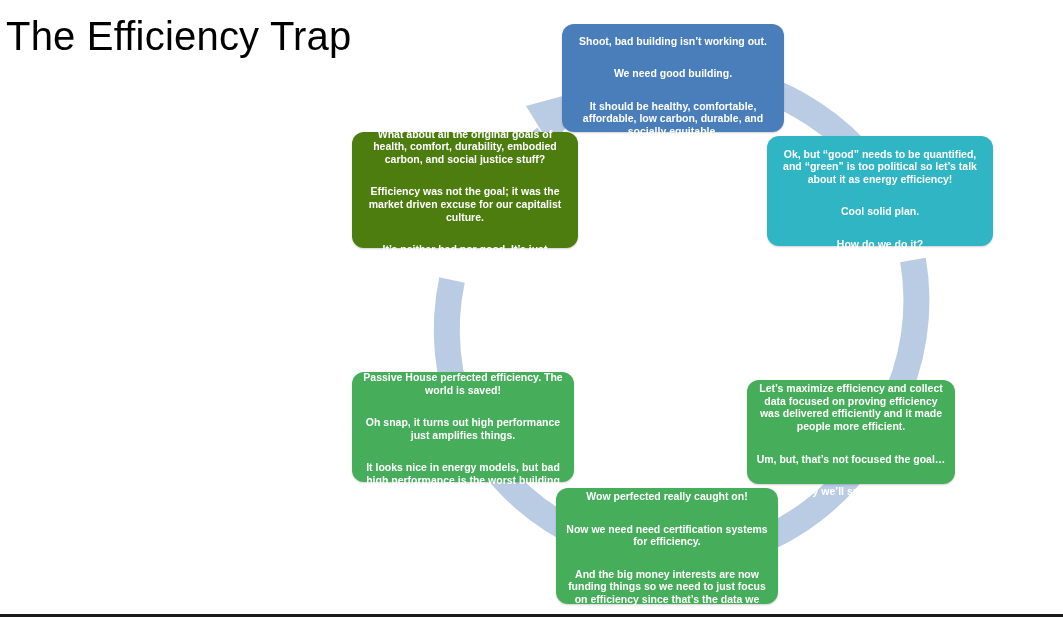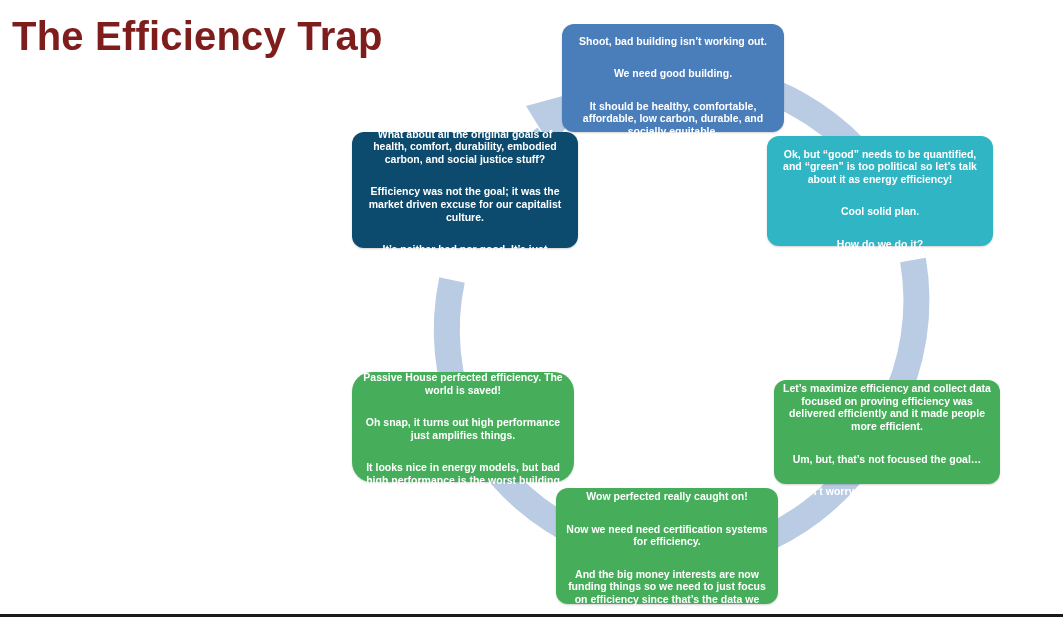--- a/index.html
+++ b/index.html
@@ -21,26 +21,26 @@
   #slide-bottom-rule {
     position: absolute;
     left: 0;
     right: 0;
     bottom: 0;
     height: 3px;
     background: #1a1a1a;
   }
   #title {
     position: absolute;
-    left: 12px;
+    left: 6px;
     top: 12px;
     font-size: 40px;
     line-height: 48px;
-    color: #7f1d1d;
-    font-weight: 700;
+    color: #000000;
+    font-weight: 400;
     letter-spacing: 0.2px;
     white-space: nowrap;
   }
   #cycle {
     position: absolute;
     left: 330px;
     top: 10px;
     width: 720px;
     height: 600px;
   }
@@ -68,21 +68,21 @@
   .node p {
     margin: 16px 0 4px 0;
     width: 100%;
   }
   .node p:last-child {
     margin-bottom: 0;
   }
   
   #node-0 { left: 232px;  top: 14px;  width: 222px; height: 108px; }
   #node-1 { left: 437px;  top: 126px; width: 226px; height: 110px; }
-  #node-2 { left: 444px;  top: 370px; width: 226px; height: 104px; }
+  #node-2 { left: 417px;  top: 370px; width: 208px; height: 104px; }
   #node-3 { left: 226px;  top: 478px; width: 222px; height: 116px; }
   #node-4 { left: 22px;   top: 362px; width: 222px; height: 110px; }
   #node-5 { left: 22px;   top: 122px; width: 226px; height: 116px; }
 </style>
 </head>
 <body>
 
 <div id="slide">
 
   <div id="title">The Efficiency Trap</div>
@@ -128,27 +128,27 @@
       <p>Um, but, that’s not focused the goal…</p>
       <p>Don’t worry we’ll sneak in the green.</p>
     </div>
 
     <div class="node" id="node-3" style="background: rgb(70, 173, 90);">
       <p>Wow perfected really caught on!</p>
       <p>Now we need need certification systems for efficiency.</p>
       <p>And the big money interests are now funding things so we need to just focus on efficiency since that’s the data we have.</p>
     </div>
 
-    <div class="node" id="node-4" style="background: rgb(70, 173, 90); border-radius: 20px;">
+    <div class="node" id="node-4" style="background: rgb(70, 173, 90);">
       <p>Passive House perfected efficiency. The world is saved!</p>
       <p>Oh snap, it turns out high performance just amplifies things.</p>
       <p>It looks nice in energy models, but bad high performance is the worst building yet.</p>
     </div>
 
-    <div class="node" id="node-5" style="background: #0c4a6e;">
+    <div class="node" id="node-5" style="background: #4d7c0f;">
       <p>What about all the original goals of health, comfort, durability, embodied carbon, and social justice stuff?</p>
       <p>Efficiency was not the goal; it was the market driven excuse for our capitalist culture.</p>
       <p>It’s neither bad nor good. It’s just efficient.</p>
     </div>
 
   </div>
 
   <div id="slide-bottom-rule"></div>
 </div>
 

